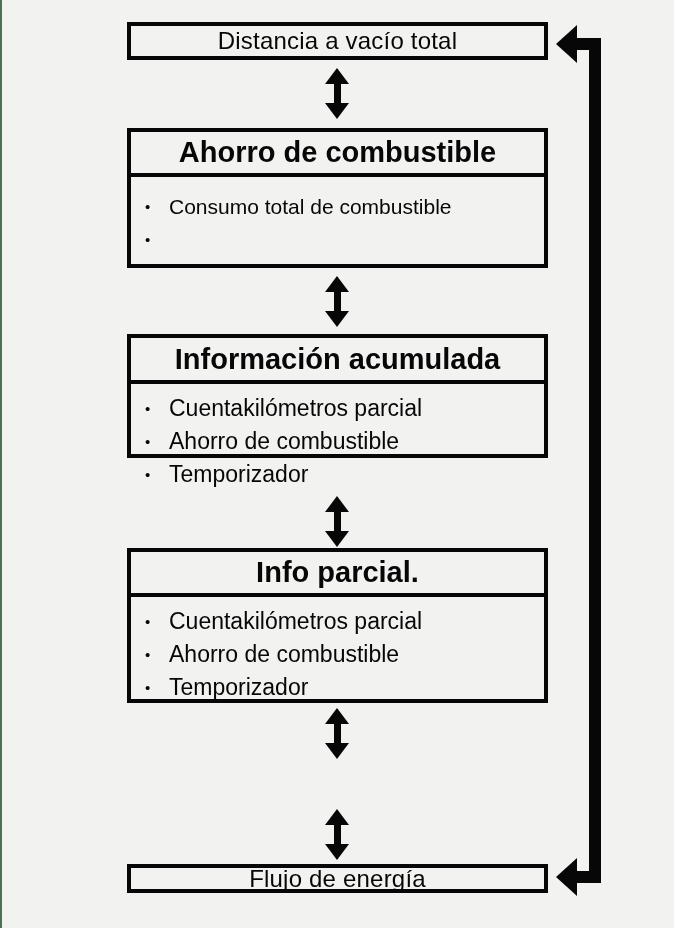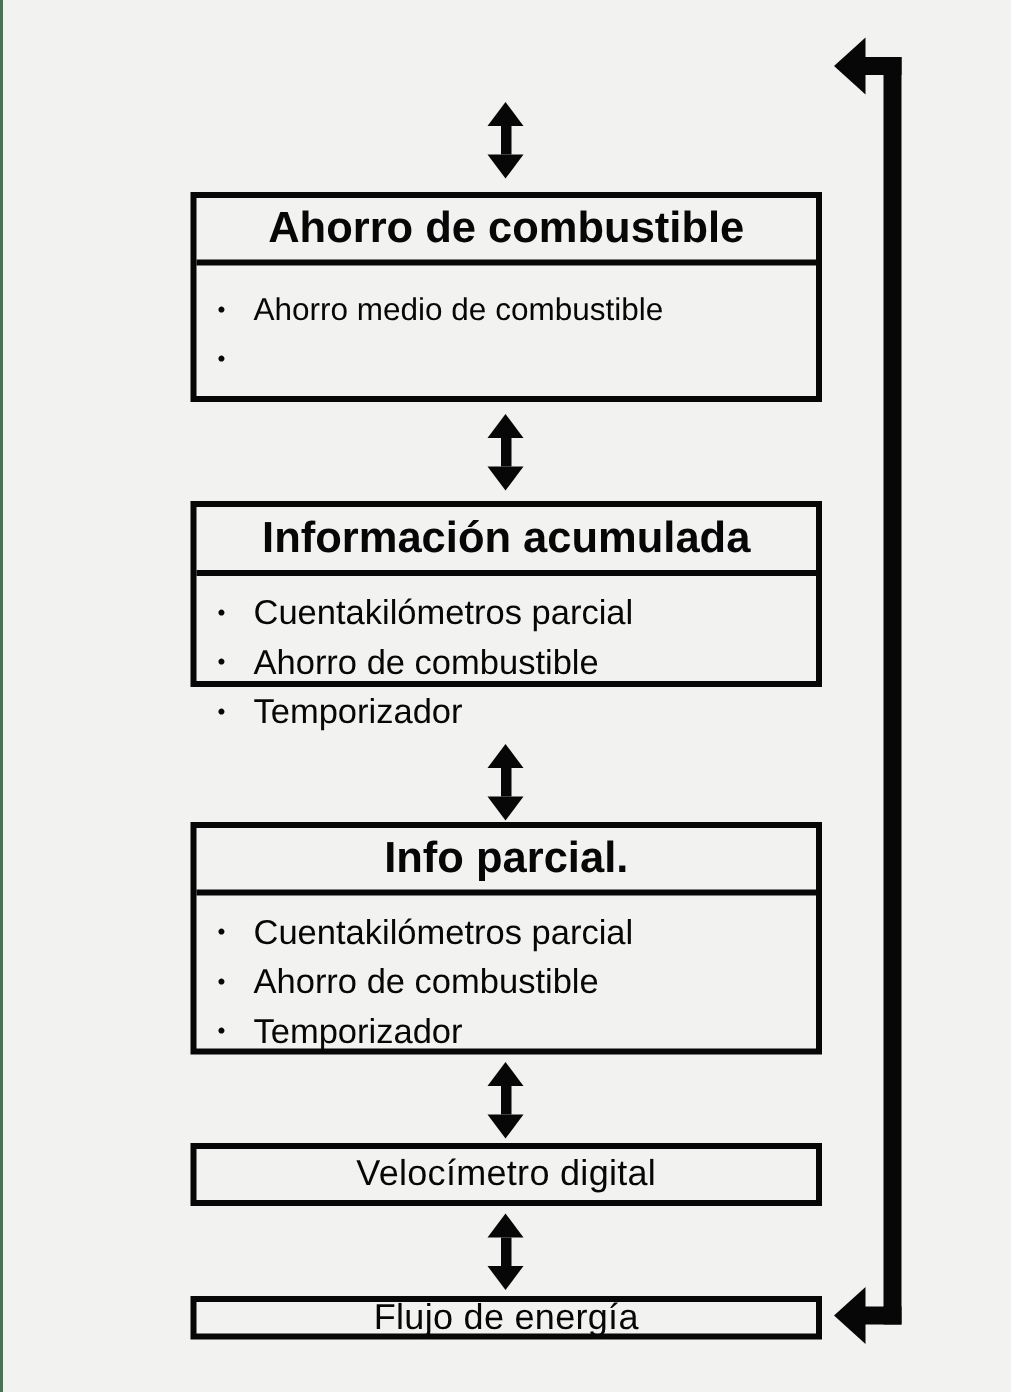--- a/index.html
+++ b/index.html
@@ -116,33 +116,36 @@
   .loop-head.top{top:25px;}
   .loop-head.bottom{top:858px;}
 </style>
 </head>
 <body>
 
 <div class="canvas">
 
   <div class="left-edge"></div>
 
+  <div class="box simple" style="top:22px;height:38px">
+    <div class="box-label">Distancia a vacío total</div>
+  </div>
 
   <div class="varrow" style="top:68px">
     <div class="tri-up"></div>
     <div class="shaft"></div>
     <div class="tri-down"></div>
   </div>
 
   <div class="box small-items" style="top:128px;height:140px">
     <div class="box-title">Ahorro de combustible</div>
     <ul class="box-items">
       <li>
         <span class="bullet">•</span>
-        <span>Ahorro medio de combustible</span>
+        <span>Consumo total de combustible</span>
       </li>
       <li>
         <span class="bullet">•</span>
       </li>
     </ul>
   </div>
 
   <div class="varrow" style="top:276px">
     <div class="tri-up"></div>
     <div class="shaft"></div>
@@ -190,23 +193,20 @@
       </li>
     </ul>
   </div>
 
   <div class="varrow" style="top:708px">
     <div class="tri-up"></div>
     <div class="shaft"></div>
     <div class="tri-down"></div>
   </div>
 
-  <div class="box simple" style="top:762px;height:42px">
-    <div class="box-label">Velocímetro digital</div>
-  </div>
 
   <div class="varrow" style="top:809px">
     <div class="tri-up"></div>
     <div class="shaft"></div>
     <div class="tri-down"></div>
   </div>
 
   <div class="box simple" style="top:864px;height:29px">
     <div class="box-label">Flujo de energía</div>
   </div>

